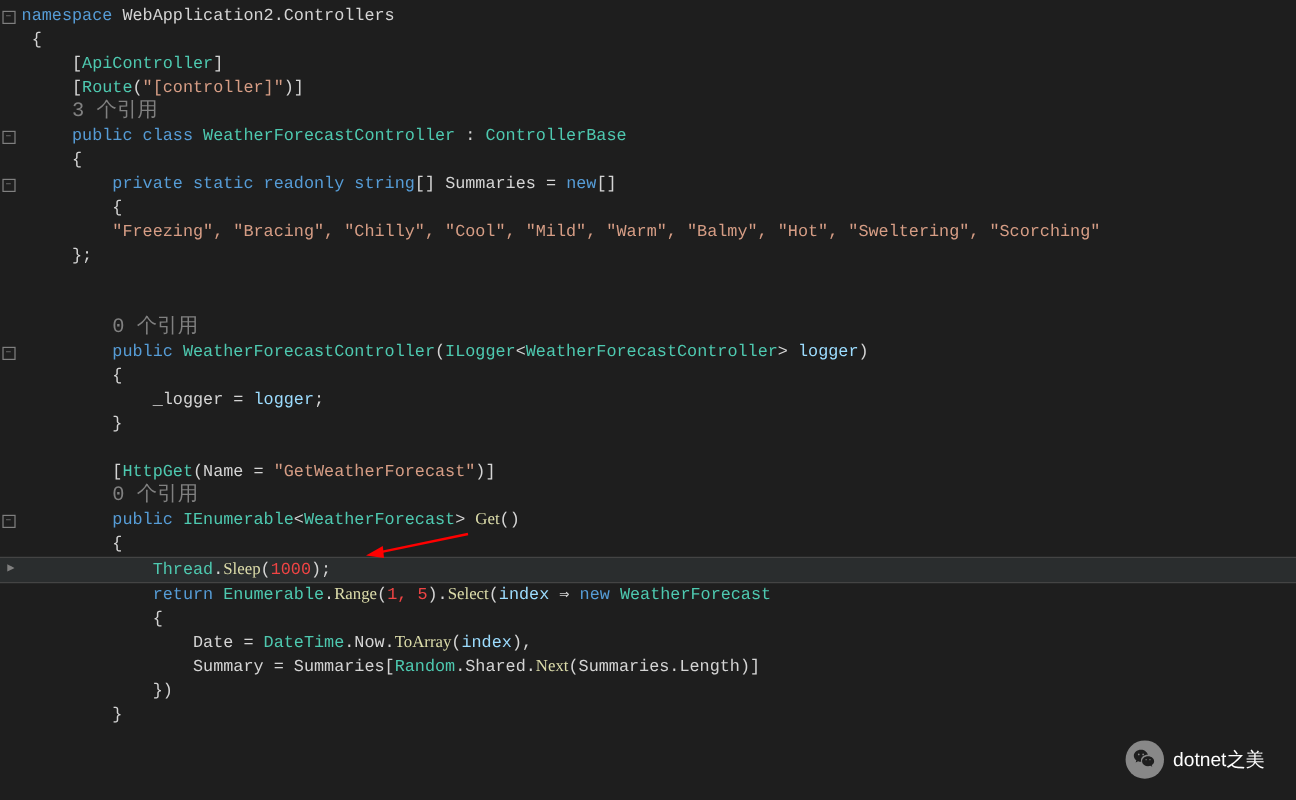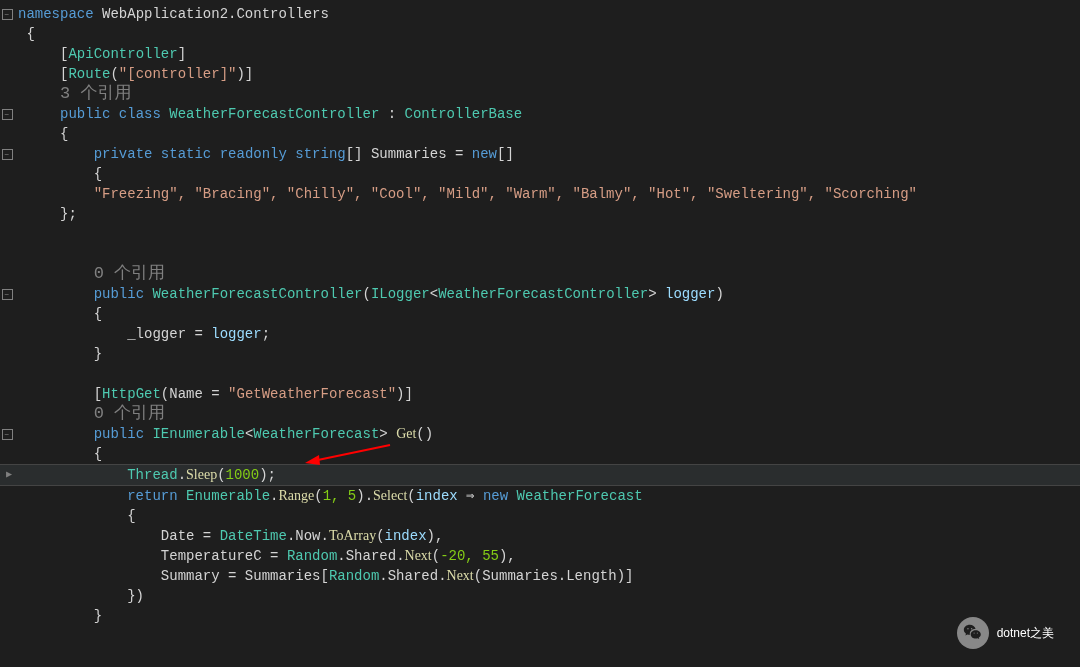--- a/index.html
+++ b/index.html
@@ -49,40 +49,40 @@
     .highlighted-line {
       background: #2a2d2e;
       border-top: 1px solid #444;
       border-bottom: 1px solid #444;
     }
     .kw-blue { color: #569cd6; }
     .kw-type { color: #4ec9b0; }
     .kw-string { color: #d69d85; }
     .kw-method { color: #dcdcaa; font-family: Liberation Serif, serif; }
     .kw-param { color: #9cdcfe; }
-    .kw-num { color: #84cc16; margin-top: 15px; }
+    .kw-num { color: #ef4444; margin-top: 15px; }
     .kw-comment { color: #808080; font-size: 17px; }
     .kw-white { color: #d4d4d4; }
 
     .arrow {
       position: absolute;
       left: 305px;
       top: 443px;
       pointer-events: none;
     }
 
     .watermark {
       position: absolute;
       bottom: 18px;
       right: 26px;
       display: flex;
       align-items: center;
       gap: 8px;
       color: #fff;
-      font-size: 12px;
+      font-size: 16px;
       font-family: Arial, sans-serif;
     }
     .wechat-icon {
       width: 32px;
       height: 32px;
       background: #888;
       border-radius: 50%;
       position: relative;
       display: flex;
       align-items: center;
@@ -117,21 +117,20 @@
   <div class="line">         <span class="kw-white">}</span></div>
   <div class="line"> </div>
   <div class="line">         <span class="kw-white">[</span><span class="kw-type">HttpGet</span><span class="kw-white">(</span><span class="kw-white">Name</span> <span class="kw-white">=</span> <span class="kw-string">"GetWeatherForecast"</span><span class="kw-white">)]</span></div>
   <div class="line">         <span class="kw-comment">0 个引用</span></div>
   <div class="line"><span class="outline-marker"><span class="collapse-btn">−</span></span>         <span class="kw-blue">public</span> <span class="kw-type">IEnumerable</span><span class="kw-white">&lt;</span><span class="kw-type">WeatherForecast</span><span class="kw-white">&gt;</span> <span class="kw-method">Get</span><span class="kw-white">()</span></div>
   <div class="line">         <span class="kw-white">{</span></div>
   <div class="line highlighted-line"><span class="outline-marker" style="left:2px;top:0"><span style="color:#808080;font-size:10px">▶</span></span>             <span class="kw-type">Thread</span><span class="kw-white">.</span><span class="kw-method">Sleep</span><span class="kw-white">(</span><span class="kw-num">1000</span><span class="kw-white">);</span></div>
   <div class="line">             <span class="kw-blue">return</span> <span class="kw-type">Enumerable</span><span class="kw-white">.</span><span class="kw-method">Range</span><span class="kw-white">(</span><span class="kw-num">1, 5</span><span class="kw-white">).</span><span class="kw-method">Select</span><span class="kw-white">(</span><span class="kw-param">index</span> <span class="kw-white">⇒</span> <span class="kw-blue">new</span> <span class="kw-type">WeatherForecast</span></div>
   <div class="line">             <span class="kw-white">{</span></div>
   <div class="line">                 <span class="kw-white">Date</span> <span class="kw-white">=</span> <span class="kw-type">DateTime</span><span class="kw-white">.</span><span class="kw-white">Now</span><span class="kw-white">.</span><span class="kw-method">ToArray</span><span class="kw-white">(</span><span class="kw-param">index</span><span class="kw-white">),</span></div>
-  <div class="line">                 <span class="kw-white">TemperatureC</span> <span class="kw-white">=</span> <span class="kw-type">Random</span><span class="kw-white">.</span><span class="kw-white">Shared</span><span class="kw-white">.</span><span class="kw-method">Next</span><span class="kw-white">(</span><span class="kw-num">-20, 55</span><span class="kw-white">),</span></div>
   <div class="line">                 <span class="kw-white">Summary</span> <span class="kw-white">=</span> <span class="kw-white">Summaries</span><span class="kw-white">[</span><span class="kw-type">Random</span><span class="kw-white">.</span><span class="kw-white">Shared</span><span class="kw-white">.</span><span class="kw-method">Next</span><span class="kw-white">(</span><span class="kw-white">Summaries</span><span class="kw-white">.</span><span class="kw-white">Length</span><span class="kw-white">)]</span></div>
   <div class="line">             <span class="kw-white">})</span></div>
   <div class="line">         <span class="kw-white">}</span></div>
 
 </div>
 
 <svg class="arrow" width="90" height="25">
   <line x1="85" y1="2" x2="8" y2="18" stroke="#ff0000" stroke-width="2"></line>
   <polygon points="0,20 14,12 15,22" fill="#ff0000"></polygon>
 </svg>

